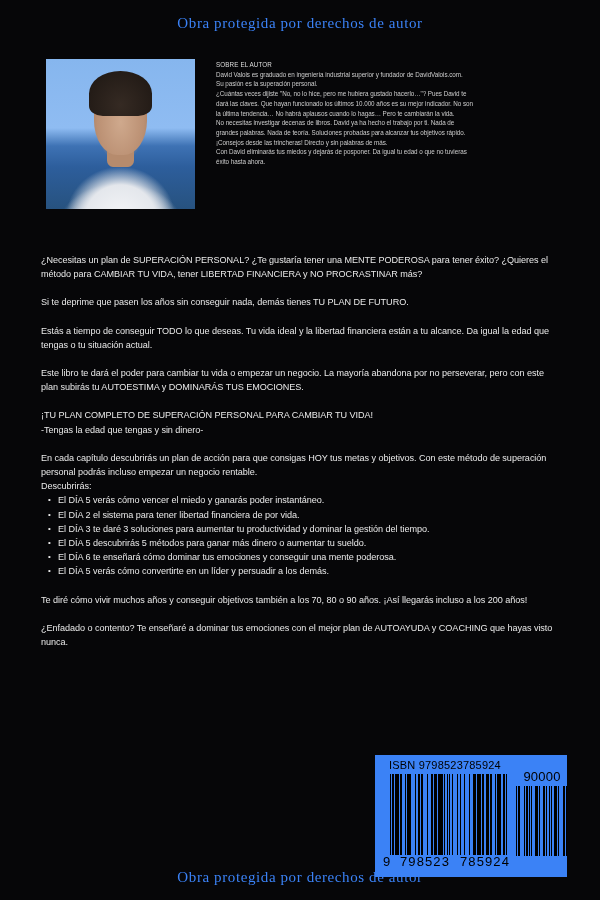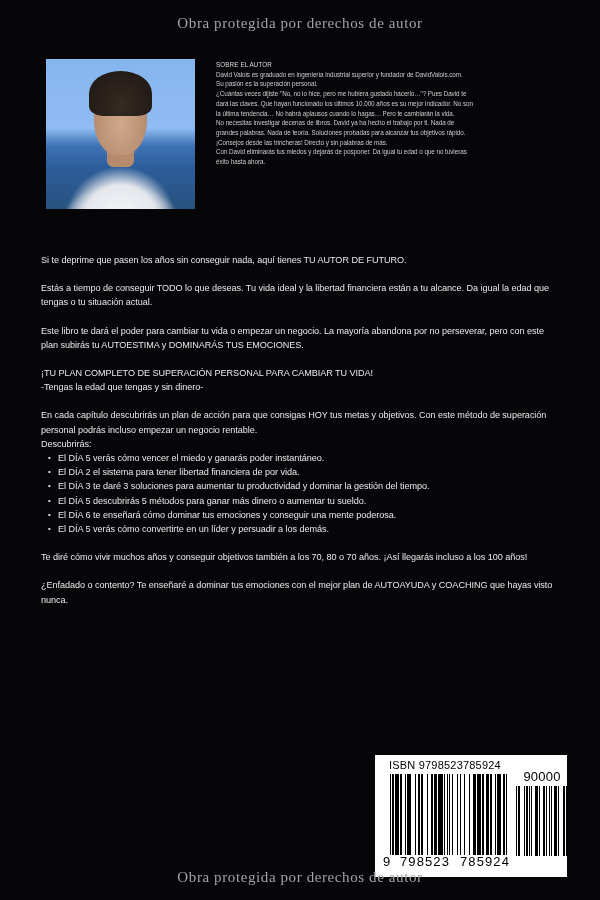--- a/index.html
+++ b/index.html
@@ -20,21 +20,21 @@
 
   
   .watermark {
     position: absolute;
     left: 0;
     width: 600px;
     text-align: center;
     font-family: "Liberation Serif", serif;
     font-size: 15px;
     letter-spacing: 0.6px;
-    color: #a3a3a3;
+    color: #3b82f6;
     white-space: nowrap;
     pointer-events: none;
   }
   #watermark-top { top: 15px; }
   #watermark-bottom { top: 869px; }
 
   
   #author-block {
     position: absolute;
     left: 46px;
@@ -143,21 +143,21 @@
     font-size: 8px;
   }
 
   
   #barcode-box {
     position: absolute;
     left: 375px;
     top: 755px;
     width: 192px;
     height: 122px;
-    background: #ffffff;
+    background: #3b82f6;
   }
   #isbn-label {
     position: absolute;
     left: 14px;
     top: 4px;
     font-size: 11px;
     color: #000;
     font-family: "Liberation Sans", sans-serif;
     letter-spacing: 0.2px;
   }
@@ -235,36 +235,37 @@
       <p>la última tendencia… No habrá aplausos cuando lo hagas… Pero te cambiarán la vida.</p>
       <p>No necesitas investigar decenas de libros. David ya ha hecho el trabajo por ti. Nada de</p>
       <p>grandes palabras. Nada de teoría. Soluciones probadas para alcanzar tus objetivos rápido.</p>
       <p>¡Consejos desde las trincheras! Directo y sin palabras de más.</p>
       <p>Con David eliminarás tus miedos y dejarás de posponer. Da igual tu edad o que no tuvieras</p>
       <p>éxito hasta ahora.</p>
     </div>
   </div>
 
   <div id="body-copy">
-    <p class="para">Si te deprime que pasen los años sin conseguir nada, aquí tienes TU AUTOR DE FUTURO.</p>
+    <p class="para">¿Necesitas un plan de SUPERACIÓN PERSONAL? ¿Te gustaría tener una MENTE PODEROSA para tener éxito? ¿Quieres el método para CAMBIAR TU VIDA, tener LIBERTAD FINANCIERA y NO PROCRASTINAR más?</p>
+    <p class="para">Si te deprime que pasen los años sin conseguir nada, demás tienes TU PLAN DE FUTURO.</p>
     <p class="para">Estás a tiempo de conseguir TODO lo que deseas. Tu vida ideal y la libertad financiera están a tu alcance. Da igual la edad que tengas o tu situación actual.</p>
     <p class="para">Este libro te dará el poder para cambiar tu vida o empezar un negocio. La mayoría abandona por no perseverar, pero con este plan subirás tu AUTOESTIMA y DOMINARÁS TUS EMOCIONES.</p>
     <p class="para tight">¡TU PLAN COMPLETO DE SUPERACIÓN PERSONAL PARA CAMBIAR TU VIDA!</p>
     <p class="para">-Tengas la edad que tengas y sin dinero-</p>
     <p class="para tight">En cada capítulo descubrirás un plan de acción para que consigas HOY tus metas y objetivos. Con este método de superación personal podrás incluso empezar un negocio rentable.</p>
     <p class="para tight">Descubrirás:</p>
     <ul>
       <li>El DÍA 5 verás cómo vencer el miedo y ganarás poder instantáneo.</li>
       <li>El DÍA 2 el sistema para tener libertad financiera de por vida.</li>
       <li>El DÍA 3 te daré 3 soluciones para aumentar tu productividad y dominar la gestión del tiempo.</li>
       <li>El DÍA 5 descubrirás 5 métodos para ganar más dinero o aumentar tu sueldo.</li>
       <li>El DÍA 6 te enseñará cómo dominar tus emociones y conseguir una mente poderosa.</li>
       <li>El DÍA 5 verás cómo convertirte en un líder y persuadir a los demás.</li>
     </ul>
-    <p class="para">Te diré cómo vivir muchos años y conseguir objetivos también a los 70, 80 o 70 años. ¡Así llegarás incluso a los 100 años!</p>
+    <p class="para">Te diré cómo vivir muchos años y conseguir objetivos también a los 70, 80 o 90 años. ¡Así llegarás incluso a los 200 años!</p>
     <p class="para">¿Enfadado o contento? Te enseñaré a dominar tus emociones con el mejor plan de AUTOAYUDA y COACHING que hayas visto nunca.</p>
   </div>
 
   <div id="barcode-box">
     <div id="isbn-label">ISBN 9798523785924</div>
     <div id="main-barcode">
         <div class="b" style="left: 0%; width: 1.05263%;"></div>
         <div class="b" style="left: 2.10526%; width: 1.05263%;"></div>
         <div class="b" style="left: 4.21053%; width: 3.15789%;"></div>
         <div class="b" style="left: 8.42105%; width: 2.10526%;"></div>

